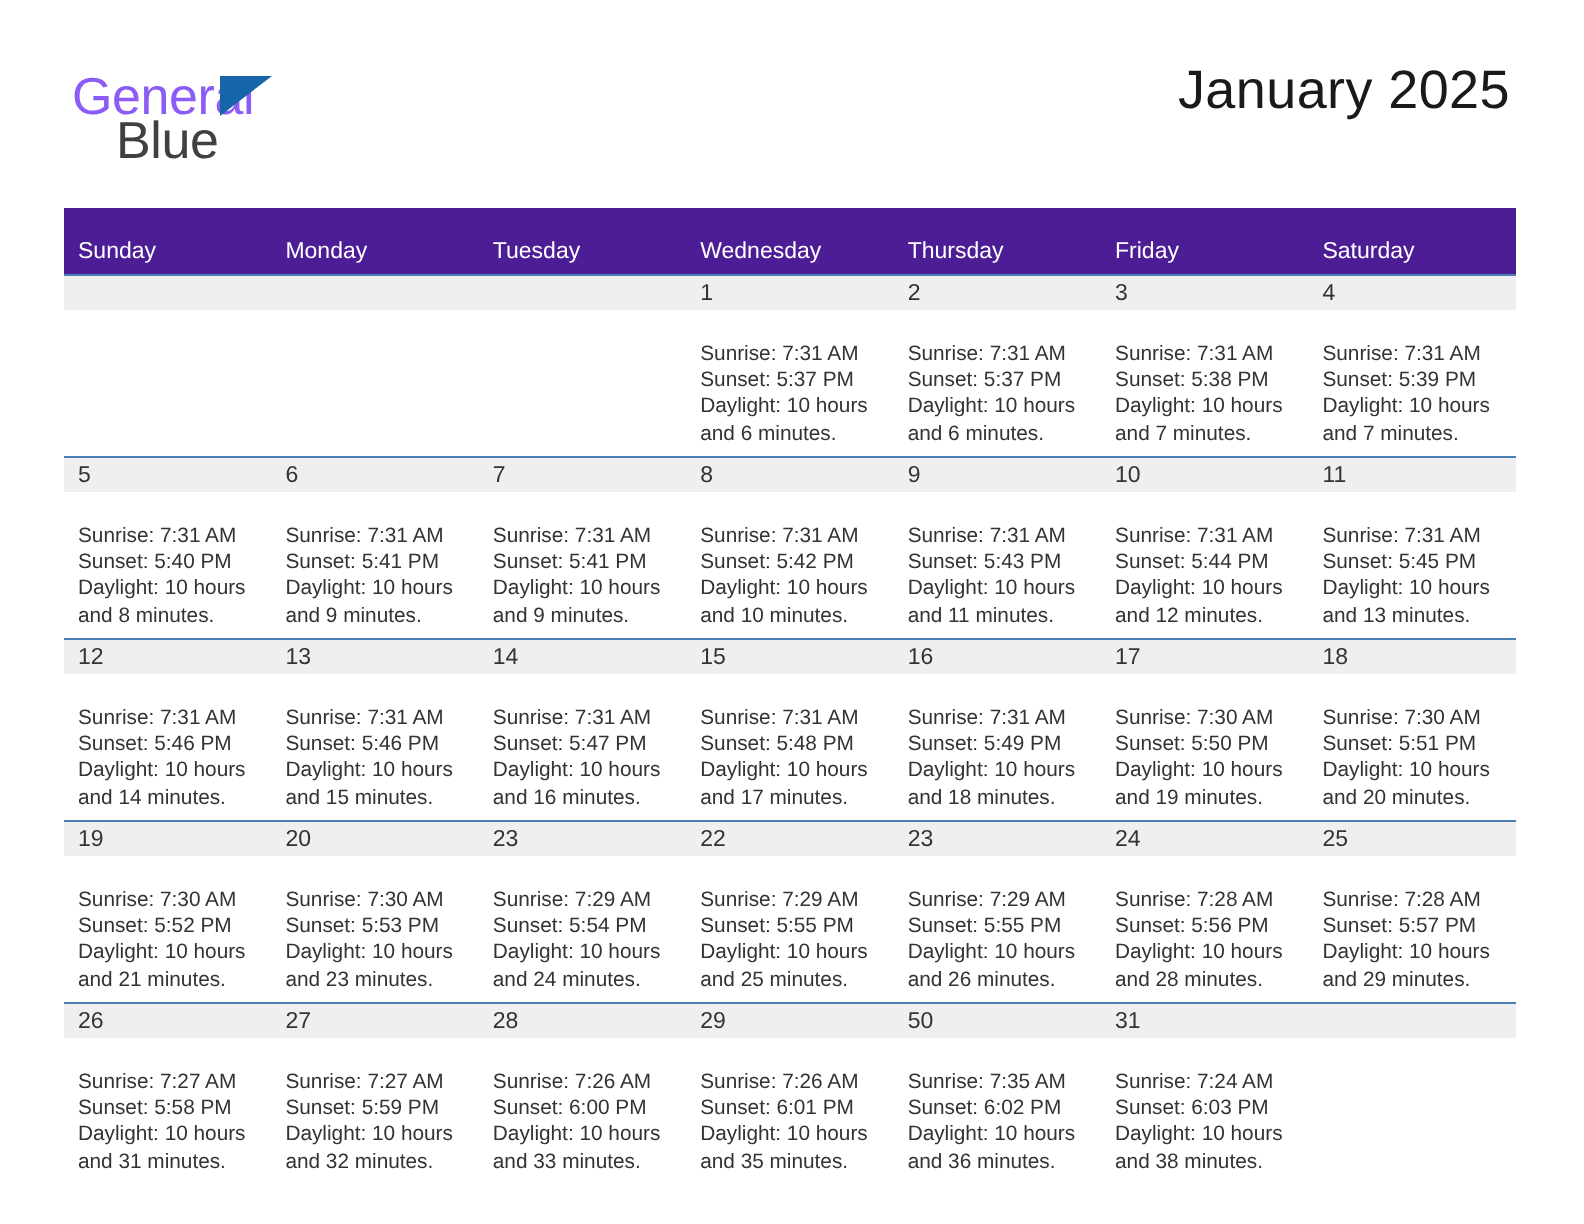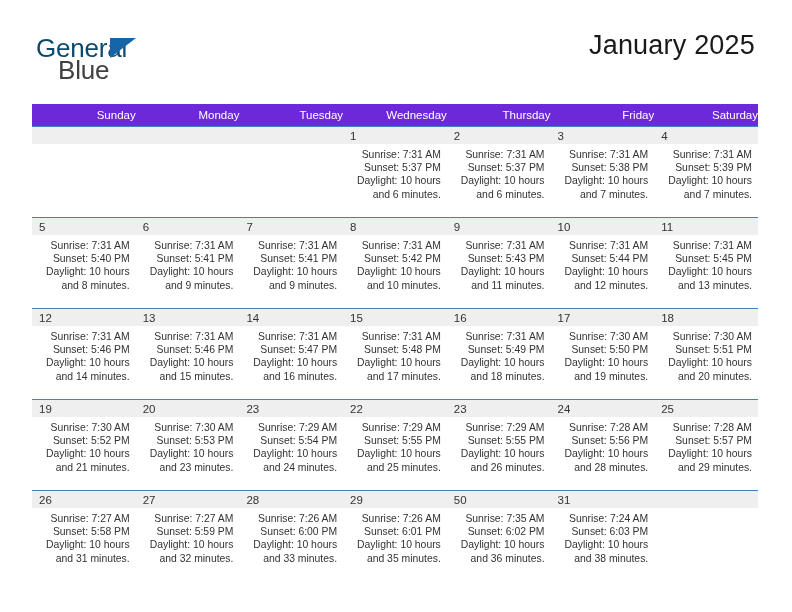--- a/index.html
+++ b/index.html
@@ -36,21 +36,21 @@
     width: 200px;
     height: 52px;
     line-height: 1;
   }
   .logo-general {
     position: absolute;
     left: 0;
     top: 0;
     font-size: 26px;
     letter-spacing: -0.2px;
-    color: #0c4a6e;
+    color: #8b5cf6;
     font-family: "Liberation Sans", sans-serif;
   }
   .logo-blue {
     position: absolute;
     left: 22px;
     top: 22px;
     font-size: 26px;
     letter-spacing: -0.2px;
     color: #404040;
     font-family: "Liberation Sans", sans-serif;
@@ -92,26 +92,26 @@
     left: 32px;
     top: 104px;
     width: 726px;
   }
   table.cal {
     border-collapse: collapse;
     table-layout: fixed;
     width: 726px;
   }
   table.cal th {
-    background: #6d28d9;
+    background: #4c1d95;
     color: #ffffff;
     font-weight: normal;
     font-size: 11.5px;
-    text-align: right;
-    padding: 5px 0 5px 7px;
+    text-align: left;
+    padding: 16px 0 5px 7px;
     height: 11px;
     border: none;
   }
   table.cal col {
     width: 103.71px;
   }
   td.day {
     vertical-align: top;
     padding: 0;
     border-top: 1px solid #4a7fb5;
@@ -124,25 +124,24 @@
   .daynum-bar {
     background: #efefef;
     height: 17px;
     padding: 1px 0 0 7px;
     box-sizing: border-box;
     font-size: 11.5px;
     color: #333333;
     line-height: 16px;
   }
   .cell-body {
-    padding: 4px 6px 0 7px;
+    padding: 16px 6px 0 7px;
     font-size: 10.4px;
     line-height: 13.2px;
     color: #333333;
-    text-align: right;
   }
   .cell-body div {
     white-space: nowrap;
   }
   .cell-body .daylight {
     white-space: normal;
   }
 </style>
 </head>
 <body>

